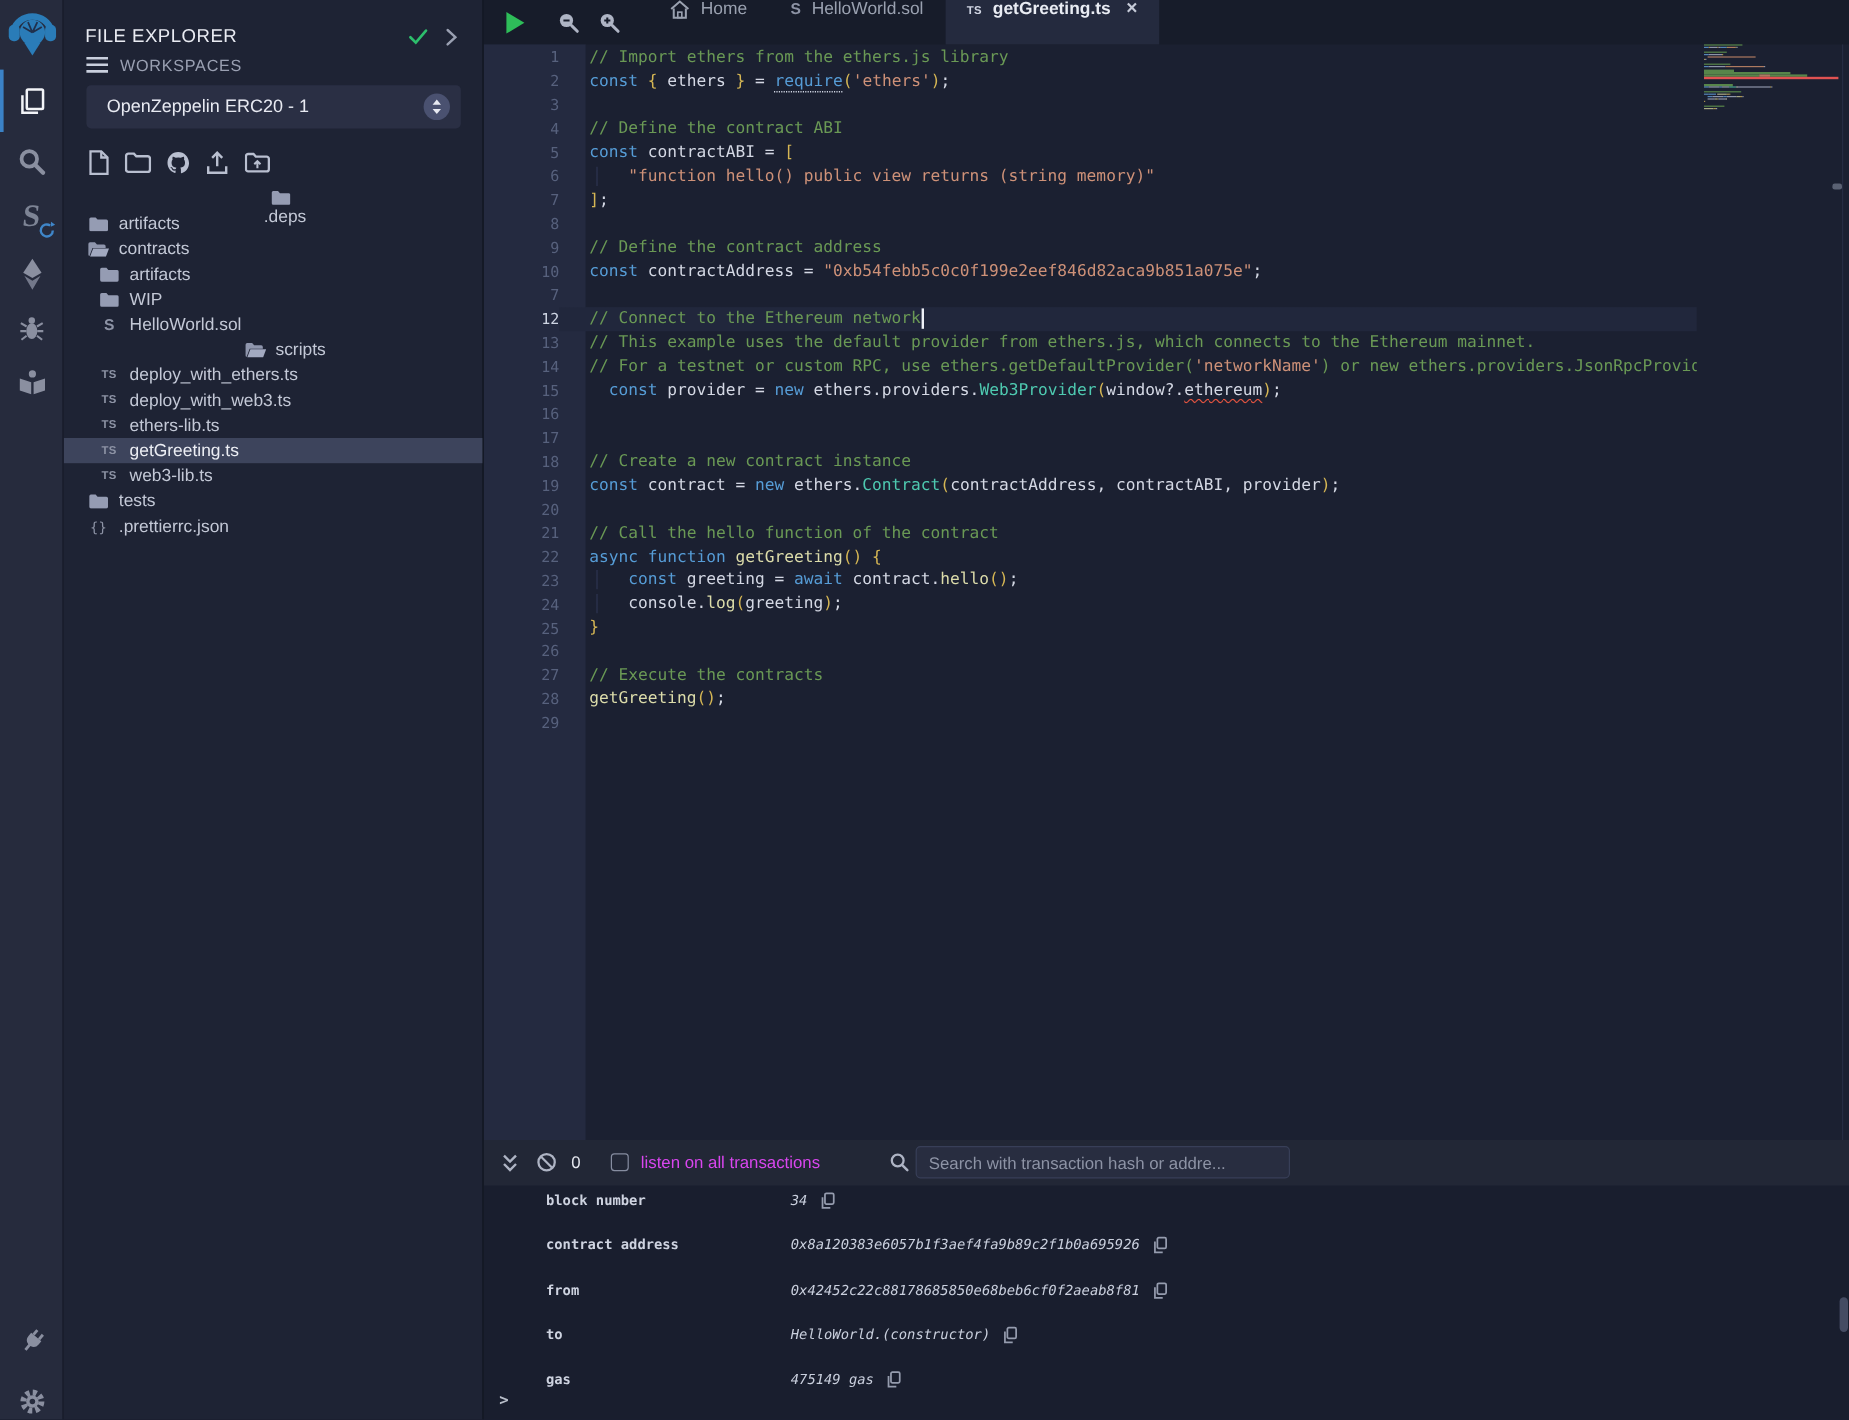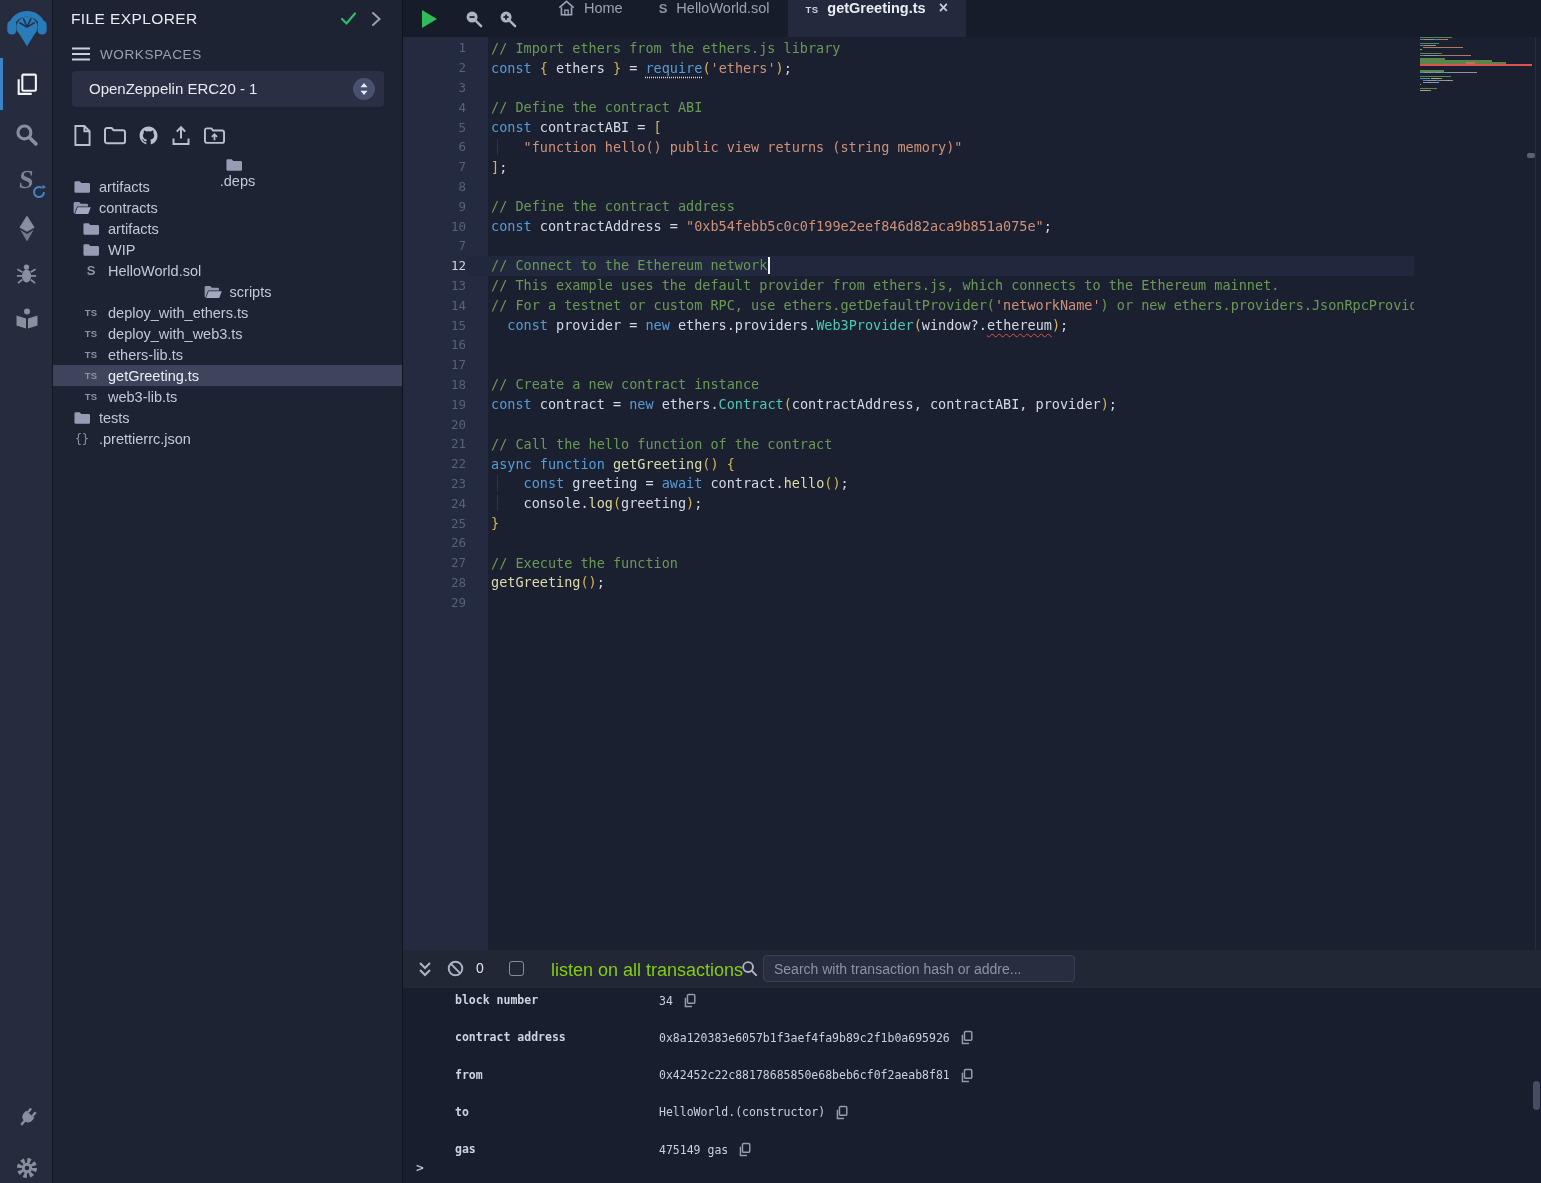--- a/index.html
+++ b/index.html
@@ -12,21 +12,21 @@
     background:#262b3d; border-right:1px solid #141826; z-index:5; }
   .ib-item { position:absolute; left:0; width:53px; height:44px; display:flex;
     align-items:center; justify-content:center; cursor:pointer; }
   .ib-item.active::before { content:""; position:absolute; left:0; top:-4px; bottom:-4px;
     width:3px; background:#3b82c6; }
   .ib-item svg { display:block; }
 
   
   #explorer { position:absolute; left:53px; top:0; width:350px; height:1183px;
     background:#1e2334; border-right:1px solid #10141f; z-index:4; }
-  .fe-header { position:absolute; left:0; top:0; width:100%; height:38px; }
+  .fe-header { position:absolute; left:0; top:12px; width:100%; height:38px; }
   .fe-title { position:absolute; left:18px; top:10px; font-size:15.5px; font-weight:500;
     color:#e9ebf2; letter-spacing:.4px; }
   .fe-check { position:absolute; left:287px; top:11px; cursor:pointer; }
   .fe-chev { position:absolute; left:318px; top:11px; cursor:pointer; }
   .ws-row { position:absolute; left:0; top:44px; width:100%; height:22px; }
   .ws-burger { position:absolute; left:18px; top:2px; cursor:pointer; }
   .ws-label { position:absolute; left:47px; top:3px; font-size:13.5px; color:#9aa0b2;
     letter-spacing:.6px; }
   .ws-select { position:absolute; left:19px; top:71px; width:312px; height:36px;
     background:#2a2f44; border-radius:4px; cursor:pointer; }
@@ -88,32 +88,32 @@
     background:#5a6173; border-radius:2px; cursor:pointer; }
 
   
   #terminal { position:absolute; left:403px; top:950px; width:1138px; height:233px;
     background:#191e2e; }
   #thead { position:absolute; left:0; top:0; width:100%; height:38px; background:#222736; }
   .th-ic { position:absolute; top:10px; cursor:pointer; }
   #t-count { position:absolute; left:73px; top:10px; font-size:14px; color:#e3e6ee; }
   #t-checkbox { position:absolute; left:106px; top:11px; width:15px; height:15px;
     border:1.5px solid #868da0; border-radius:3px; background:transparent; cursor:pointer; }
-  #t-listen { position:absolute; left:131px; top:10px; font-size:18px; color:#84cc16;margin-left:17px; }
+  #t-listen { position:absolute; left:131px; top:10px; font-size:14px; color:#d946ef; }
   #t-searchicon { position:absolute; left:338px; top:10px; }
   #t-search { position:absolute; left:360px; top:5px; width:312px; height:27px;
     background:#282d40; border:1px solid #383f58; border-radius:4px; color:#c7ccd9;
     font-size:14px; padding:0 10px; outline:none;
     font-family:"Liberation Sans", sans-serif; }
   #t-search::placeholder { color:#8d93a5; }
   .trmrow { position:absolute; left:0; width:100%; height:20px;
     font-family:"DejaVu Sans Mono", monospace; font-size:11.5px; }
   .trm-label { position:absolute; left:52px; top:3px; font-weight:700; color:#ced3e0; }
   .trm-val { position:absolute; left:256px; top:3px; color:#c9cfdd; display:flex;
-    align-items:center; gap:10px; }
+    gap:10px;font-style:italic; }
   .copybtn { cursor:pointer; display:inline-flex; }
   #t-prompt { position:absolute; left:13px; top:210px; font-family:"DejaVu Sans Mono", monospace;
     font-size:13px; font-weight:700; color:#b8bec9; cursor:text; width:1100px; height:20px; }
   #t-scrollthumb { position:absolute; right:1px; top:131px; width:7px; height:29px;
     background:#454c63; border-radius:3.5px; cursor:pointer; }
 </style>
 </head>
 <body>
 
 <div id="app">
@@ -489,21 +489,21 @@
         <div class="line">
           <span class="num">25</span>
           <span class="txt"><span class="br">}</span></span>
         </div>
         <div class="line">
           <span class="num">26</span>
           <span class="txt"></span>
         </div>
         <div class="line">
           <span class="num">27</span>
-          <span class="txt"><span class="cm">// Execute the function</span></span>
+          <span class="txt"><span class="cm">// Execute the contracts</span></span>
         </div>
         <div class="line">
           <span class="num">28</span>
           <span class="txt"><span class="fn">getGreeting</span><span class="br">()</span><span class="id">;</span></span>
         </div>
         <div class="line">
           <span class="num">29</span>
           <span class="txt"></span>
         </div>
       </div>

